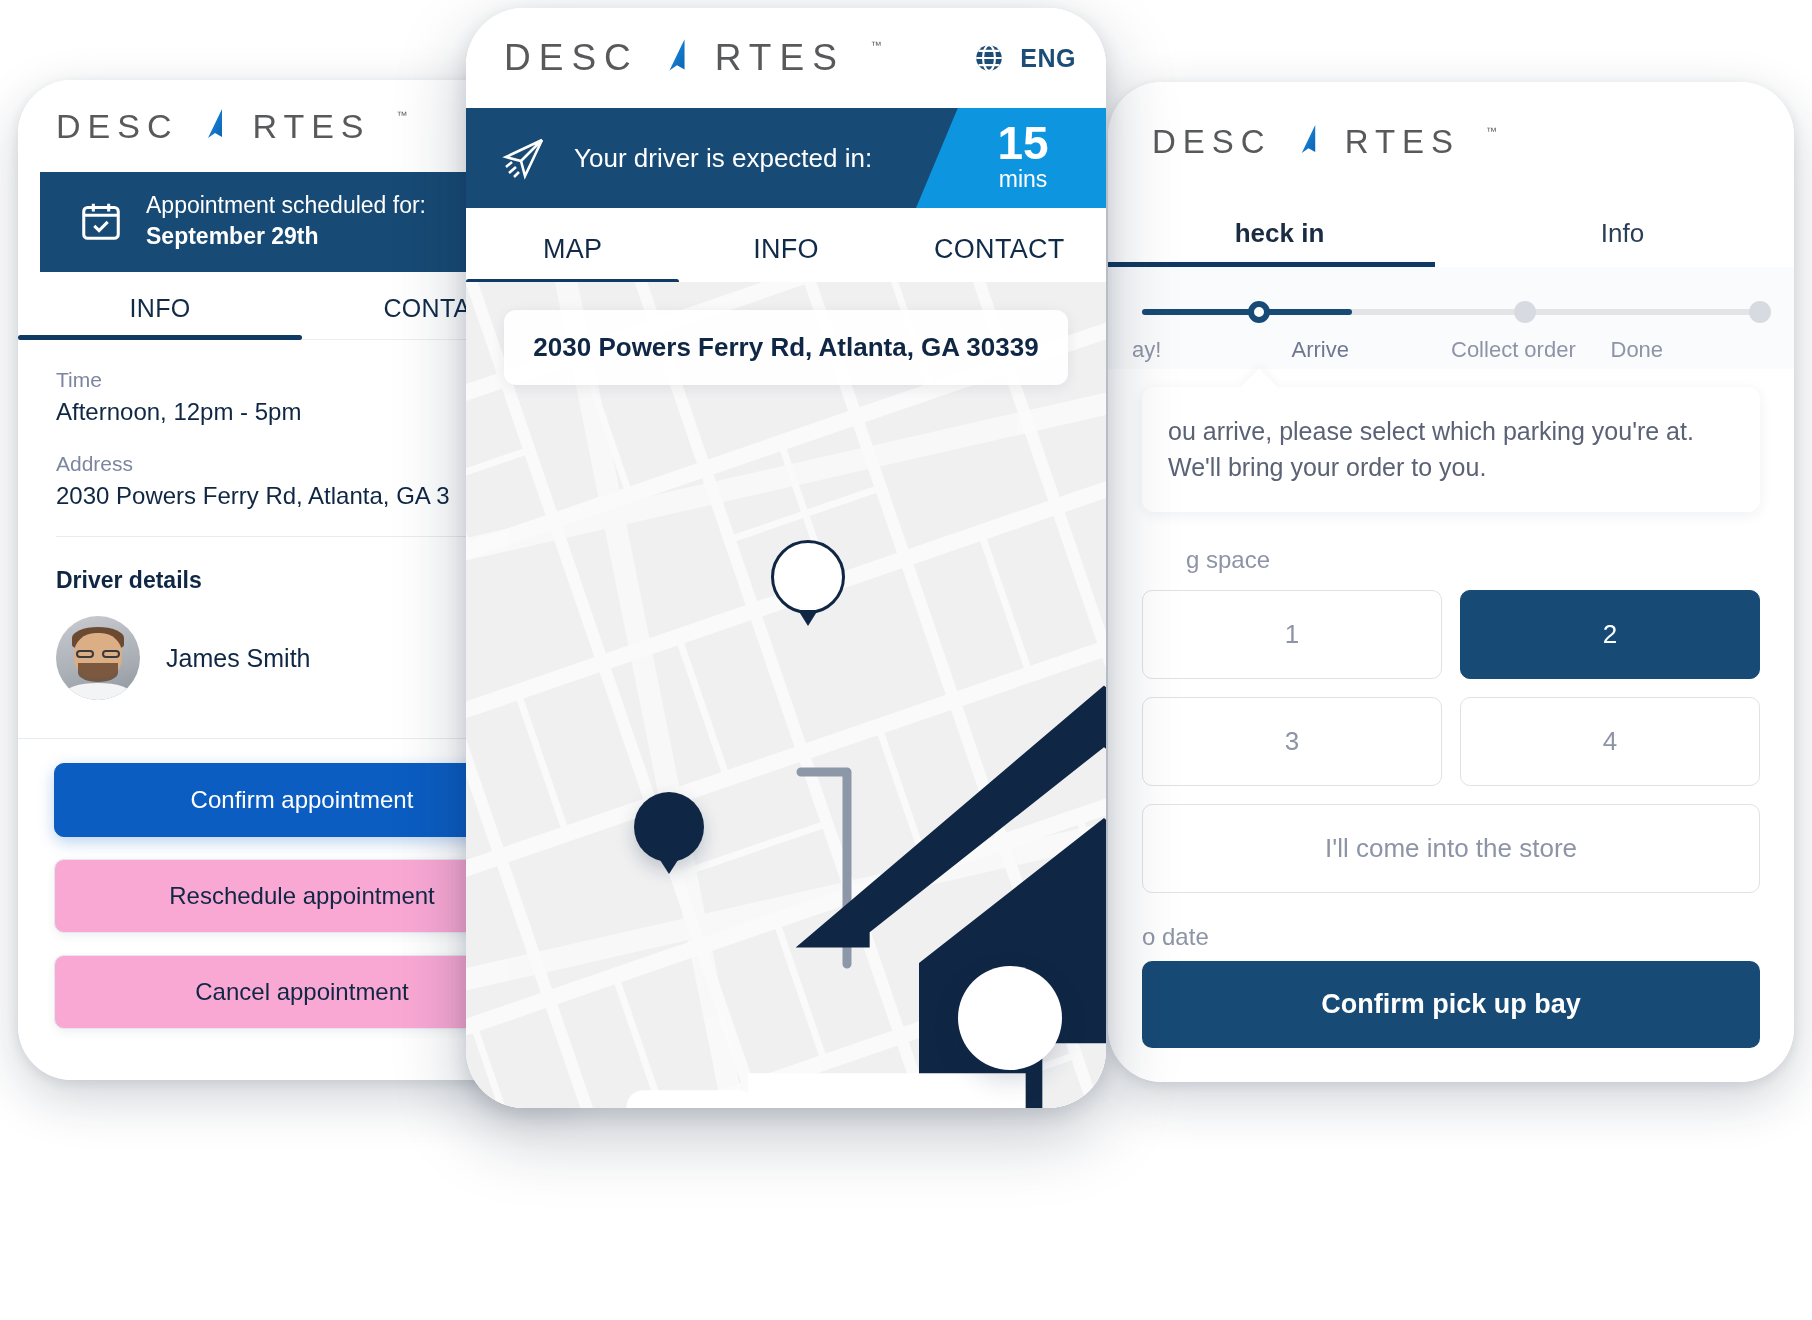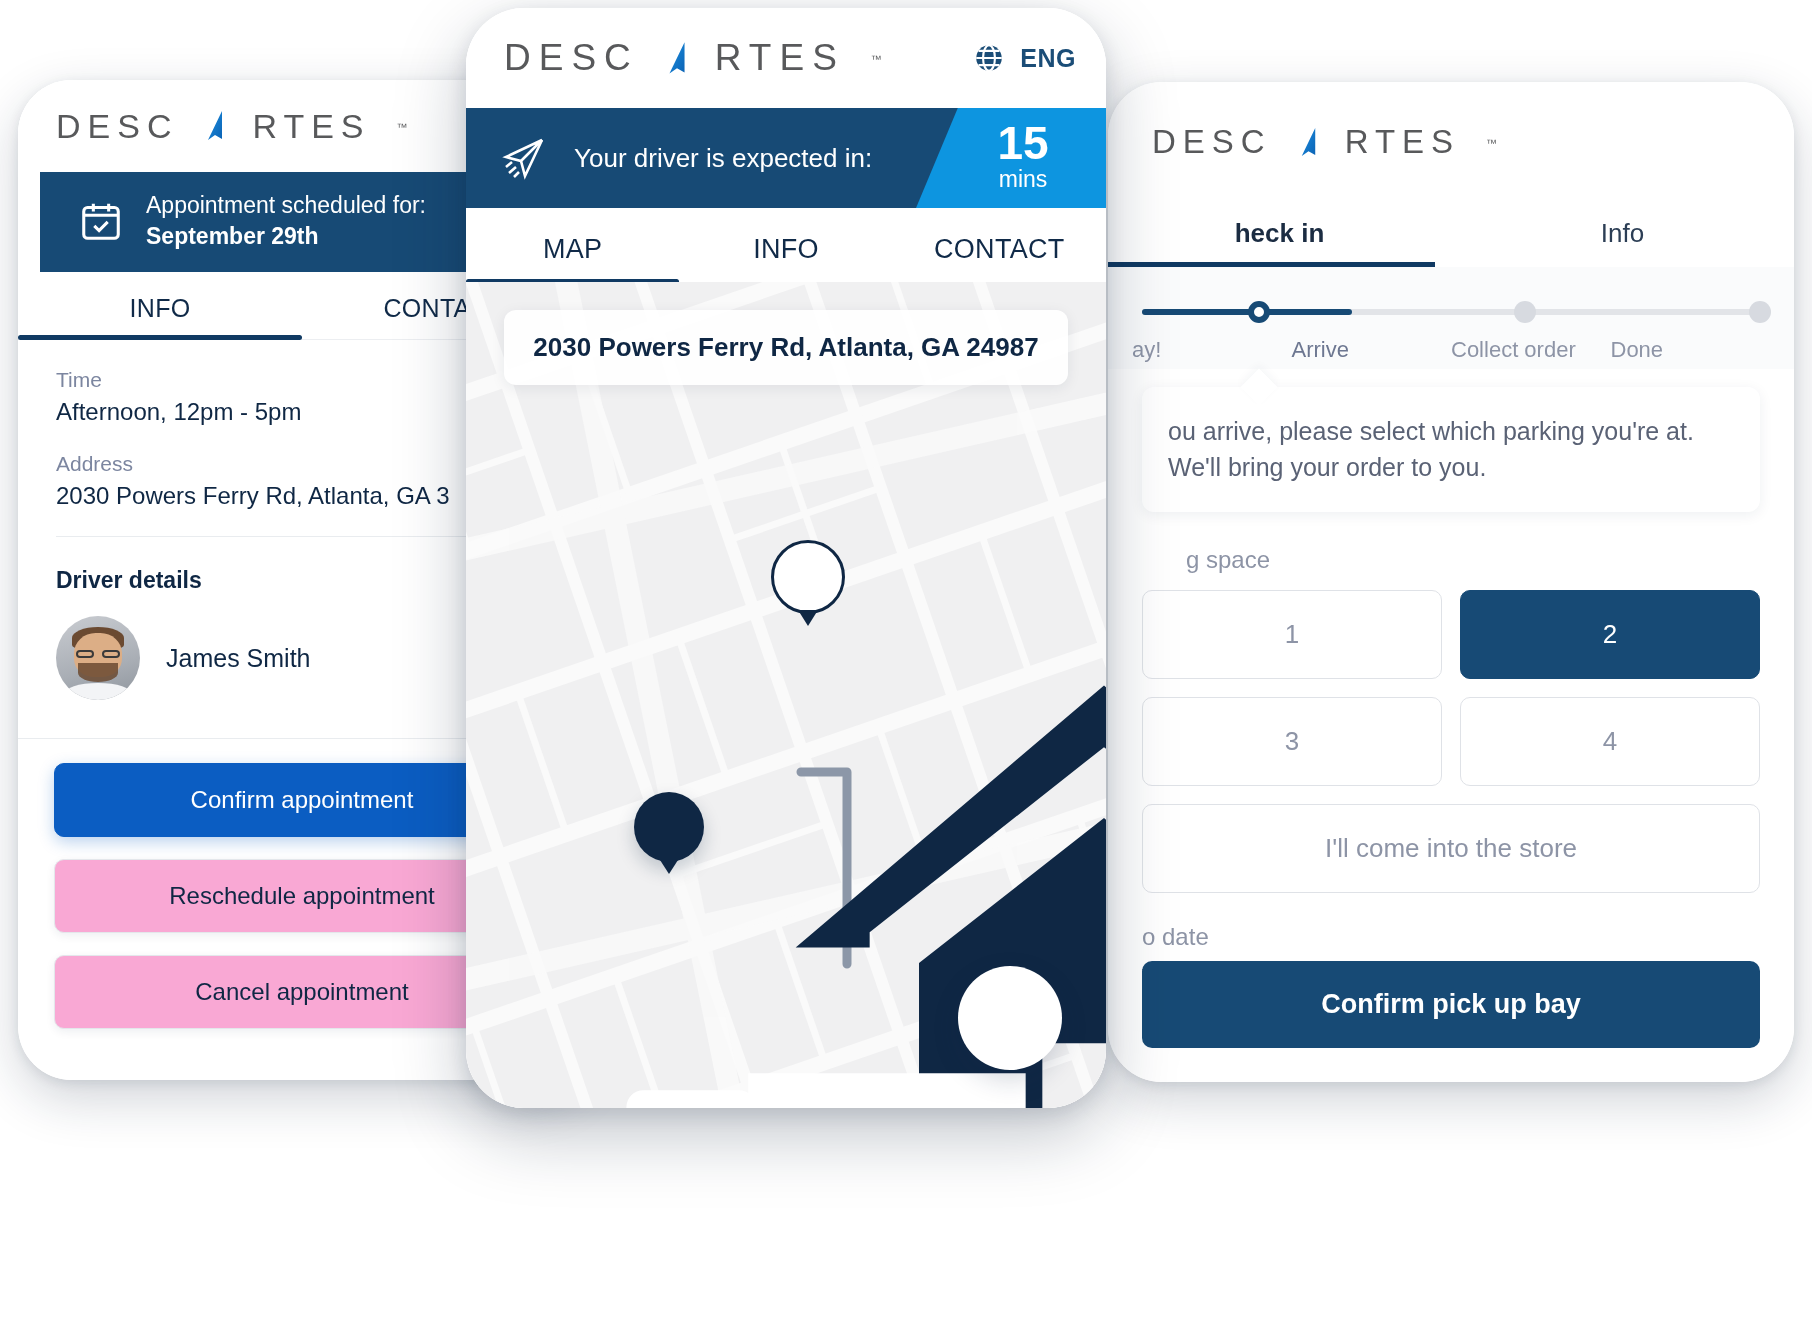--- a/index.html
+++ b/index.html
@@ -15,21 +15,21 @@
   .phone {
     position: absolute;
     background: #ffffff;
     border-radius: 54px;
     overflow: hidden;
     box-shadow: 0 18px 52px rgba(20,35,60,0.20), 0 3px 12px rgba(20,35,60,0.10);
   }
   .screen { position:absolute; inset:0; overflow:hidden; background:#fff; }
 
   
-  .logo { display:flex; align-items:center;gap:24px; }
+  .logo { display:flex; align-items:flex-start;gap:24px; }
   .logo .word {
     font-family: "Liberation Sans", sans-serif;
     color:#58595B; font-weight:400;
   }
   .logo .tm { font-size: 11px; color:#58595B; margin-left:2px; margin-top:2px; }
   .logo svg { display:block; }
 
   
   #phone-left {
     left: 18px; top: 80px; width: 568px; height: 1000px;
@@ -423,21 +423,21 @@
               <path d="M120 -60 L330 980"></path>
             </g>
           </g>
           <path d="M690 620 L690 600 L752 600 L752 580" fill="none" stroke="none"></path>
         </svg>
 
         <svg style="position:absolute;left:0;top:0;width:740px;height:920px;pointer-events:none" viewBox="0 0 740 920">
           <polyline points="356,392 356,200 310,200" fill="none" stroke="#8C97A8" stroke-width="9" stroke-linecap="round" stroke-linejoin="round" transform="translate(25,290)"></polyline>
         </svg>
 
-        <div class="addr-card">2030 Powers Ferry Rd, Atlanta, GA 24987</div>
+        <div class="addr-card">2030 Powers Ferry Rd, Atlanta, GA 30339</div>
 
         <div class="pin-home" style="left:305px;top:258px">
           <svg width="38" height="38" viewBox="0 0 24 24" fill="#0F2744">
             <path d="M12 3 L22 11.5 L19.6 11.5 L19.6 11 L12 5 L4.4 11 L4.4 11.5 L2 11.5 Z"></path>
             <path d="M6 12 L12 7.3 L18 12 L18 20 L14 20 L14 14.6 L10 14.6 L10 20 L6 20 Z"></path>
           </svg>
         </div>
 
         <div class="pin-truck" style="left:168px;top:510px">
           <svg width="36" height="36" viewBox="0 0 24 24" fill="#fff">

